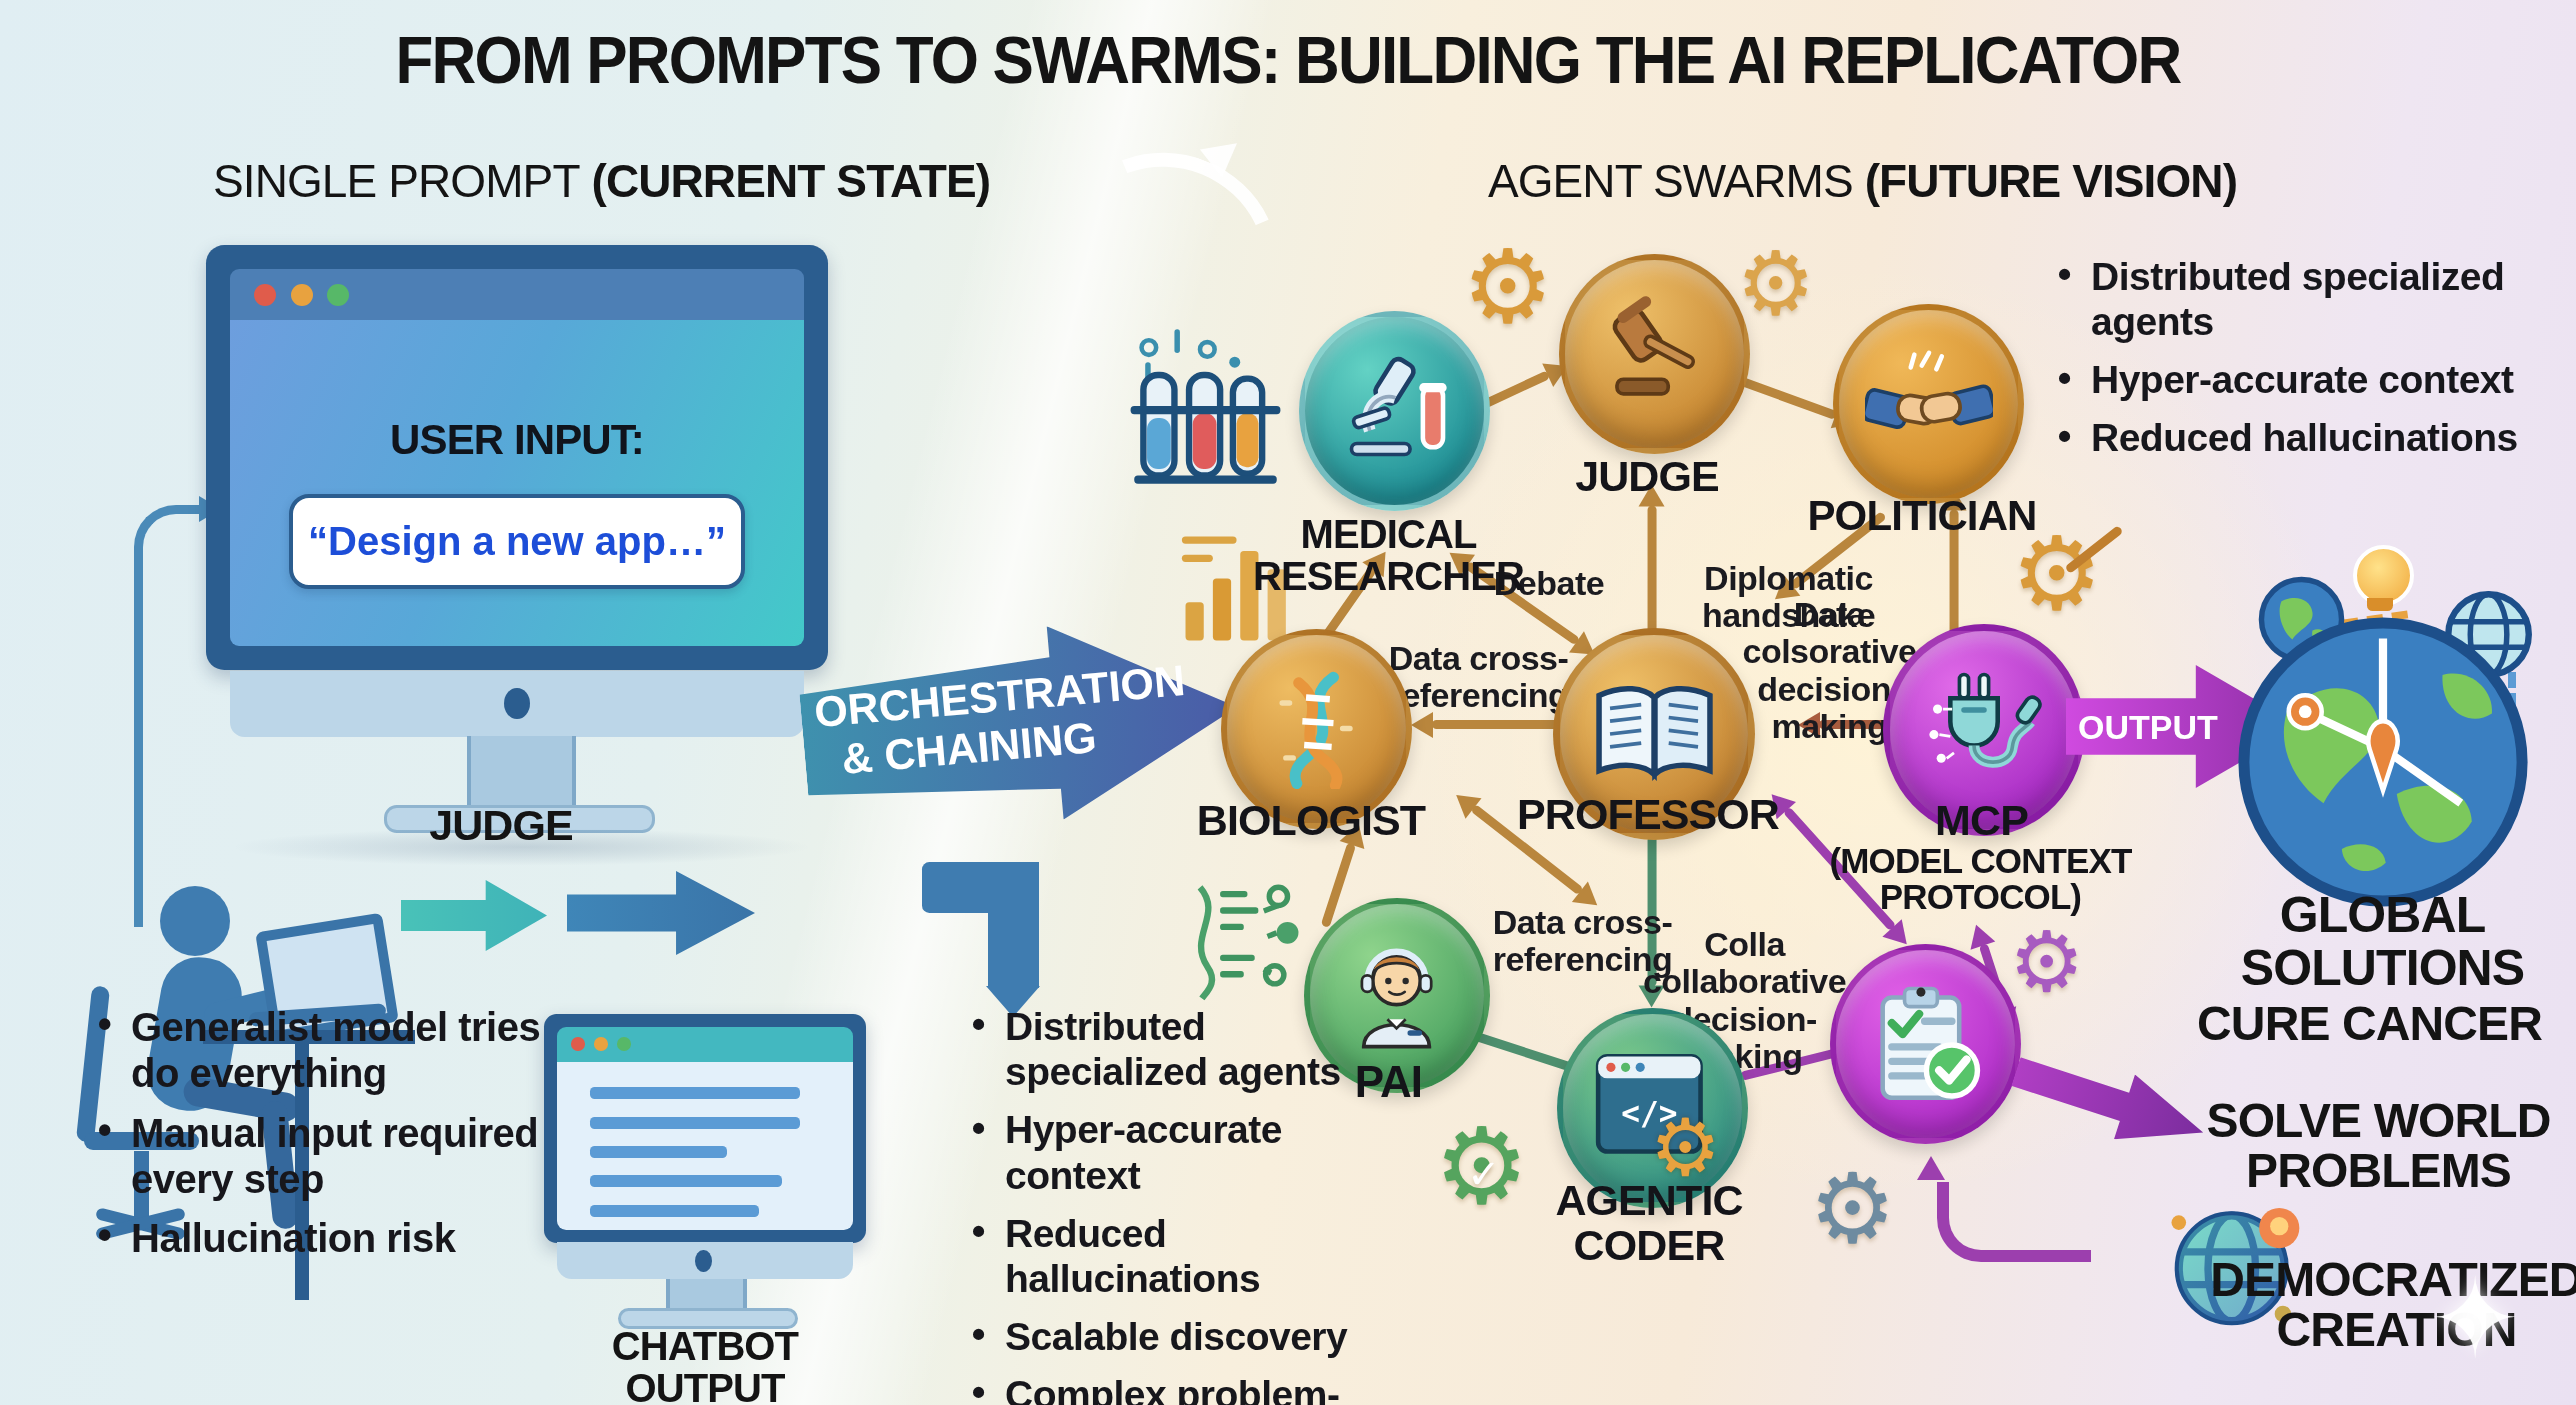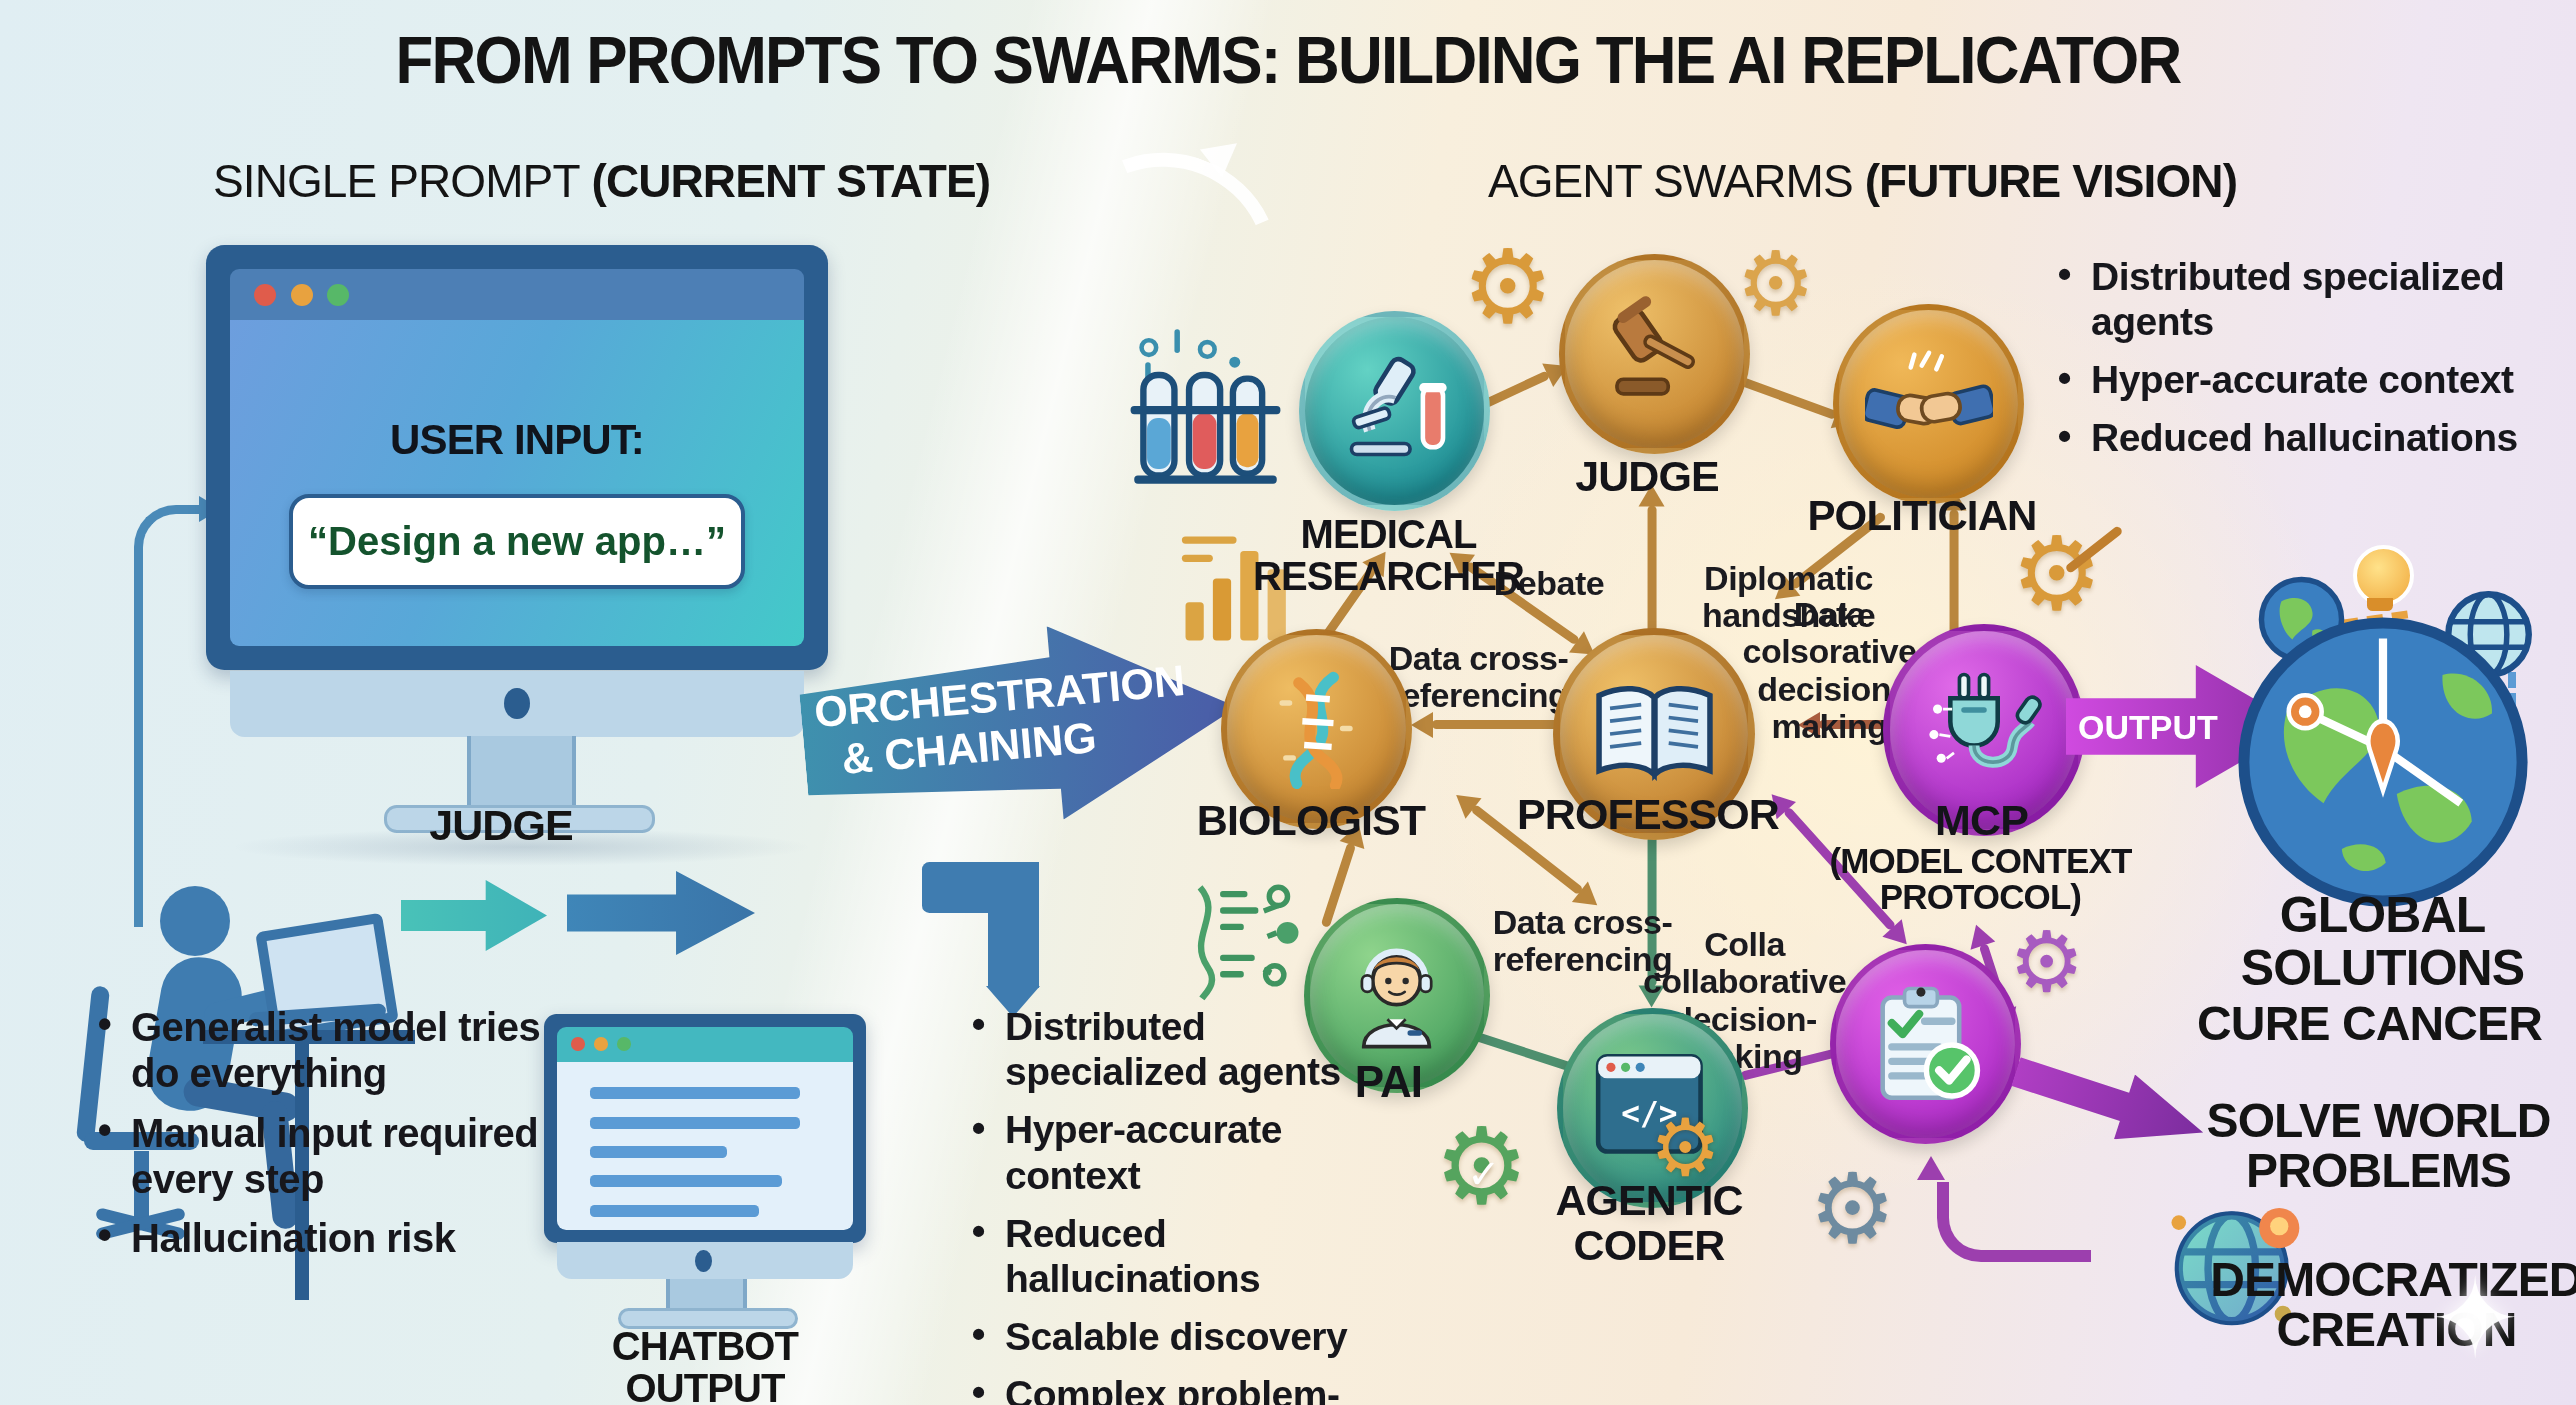--- a/index.html
+++ b/index.html
@@ -28,21 +28,21 @@
   .dot.small{width:13.7px;height:13.7px;}
   .scr-body{flex:1;padding-left:48px;}
   .mon-chin{position:absolute;background:#bcd6e8;border-radius:0 0 14.6px 14.6px;}
   .cam{position:absolute;background:#2b5d8f;border-radius:50%;}
   .mon-neck{position:absolute;background:#a9c9e0;border-left:4.6px solid #7fa8c8;border-right:4.6px solid #7fa8c8;}
   .mon-base{position:absolute;background:#bcd6e8;border-radius:12.8px;border:3.7px solid #8fb4cf;}
   .mon-shadow{position:absolute;border-radius:50%;background:radial-gradient(ellipse,rgba(40,70,110,.18),rgba(40,70,110,0) 70%);}
 
   .ui-label{font-size:42px;font-weight:800;color:#10141c;text-align:center;letter-spacing:-0.9px;}
   .input-box{background:#fff;border:4.6px solid #2b5d8f;border-radius:20px;display:flex;align-items:center;justify-content:center;
-    font-size:40px;font-weight:700;color:#14532d;box-shadow:0 3.7px 9.1px rgba(20,50,90,.2);}
+    font-size:40px;font-weight:700;color:#1d4ed8;box-shadow:0 3.7px 9.1px rgba(20,50,90,.2);}
   .outline-row{border-radius:4.6px;background:#5b9bd5;height:12px;}
 
   
   .ln{position:absolute;height:9.1px;border-radius:4.6px;background:var(--c,#b9863d);transform-origin:0 50%;}
   .ln::after{content:"";position:absolute;right:-21px;top:50%;transform:translateY(-50%);
     border:13.7px solid transparent;border-right:0;border-left:22px solid var(--c,#b9863d);}
   .ln.d2::before{content:"";position:absolute;left:-21px;top:50%;transform:translateY(-50%);
     border:13.7px solid transparent;border-left:0;border-right:22px solid var(--c,#b9863d);}
 
   .fat{position:absolute;clip-path:polygon(0 28%,58% 28%,58% 0,100% 50%,58% 100%,58% 72%,0 72%);}

